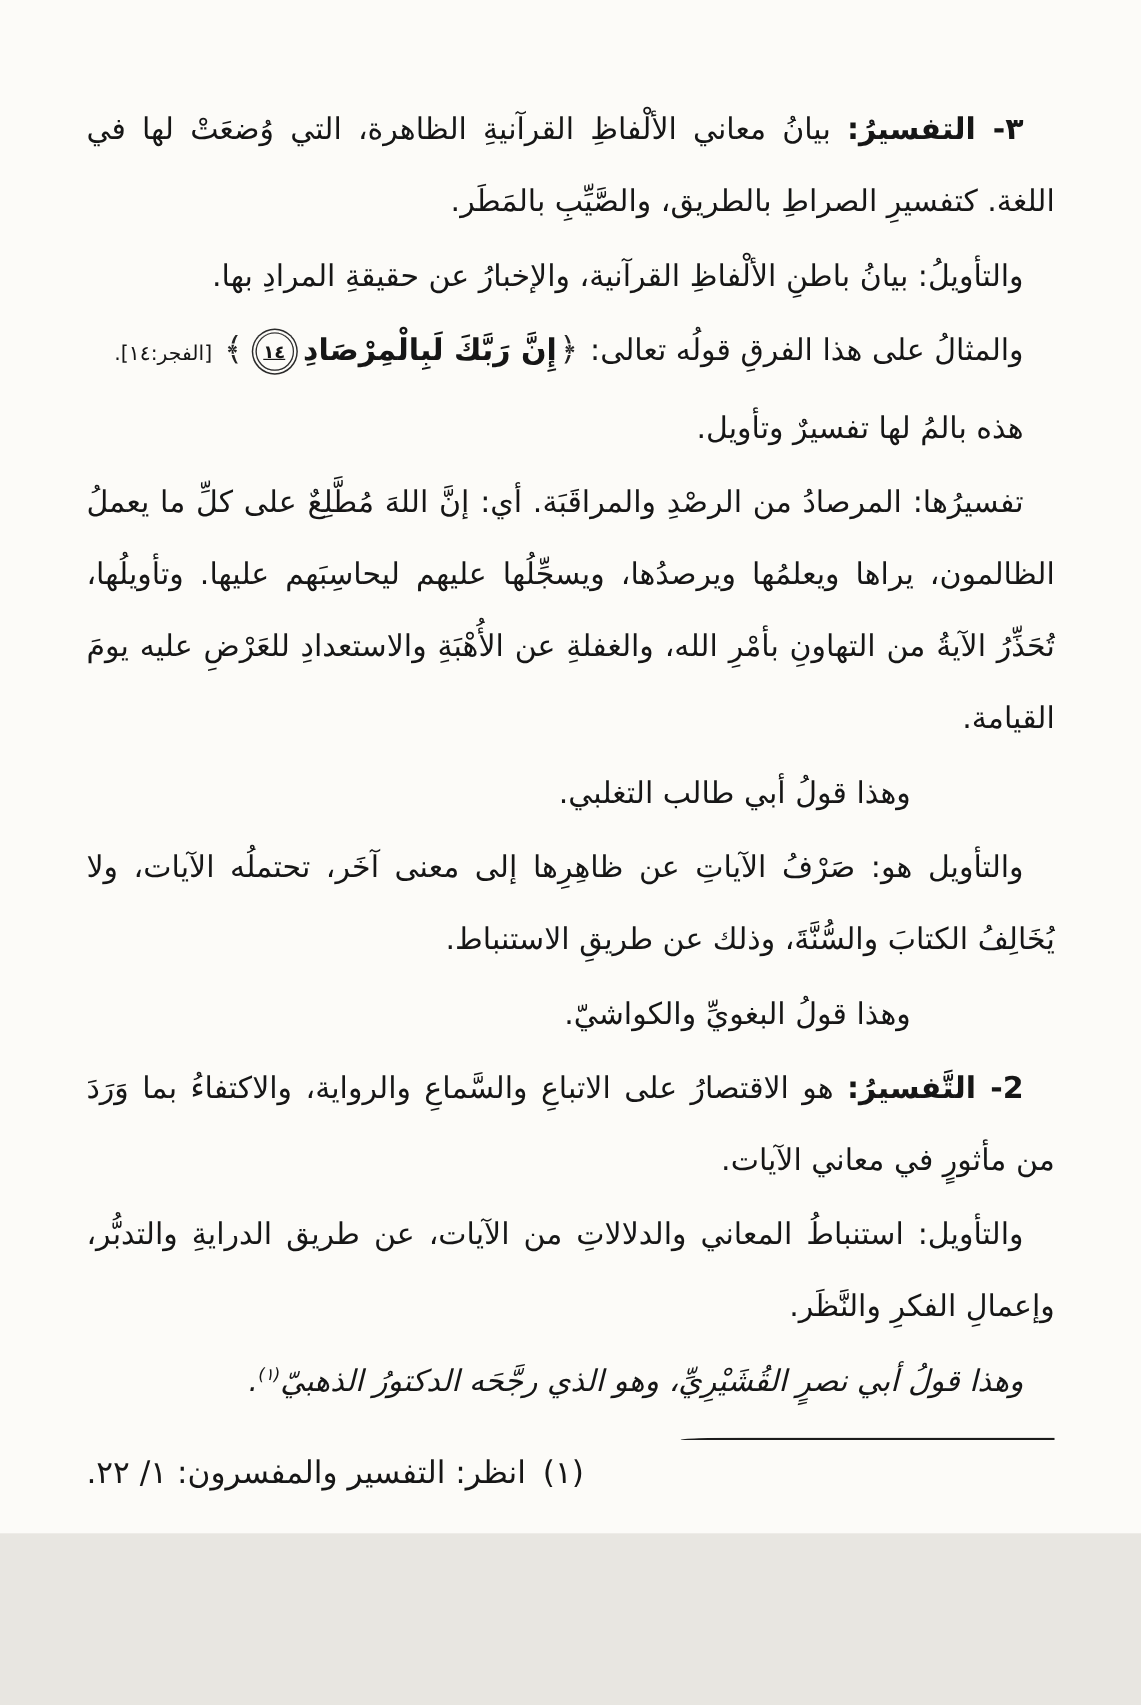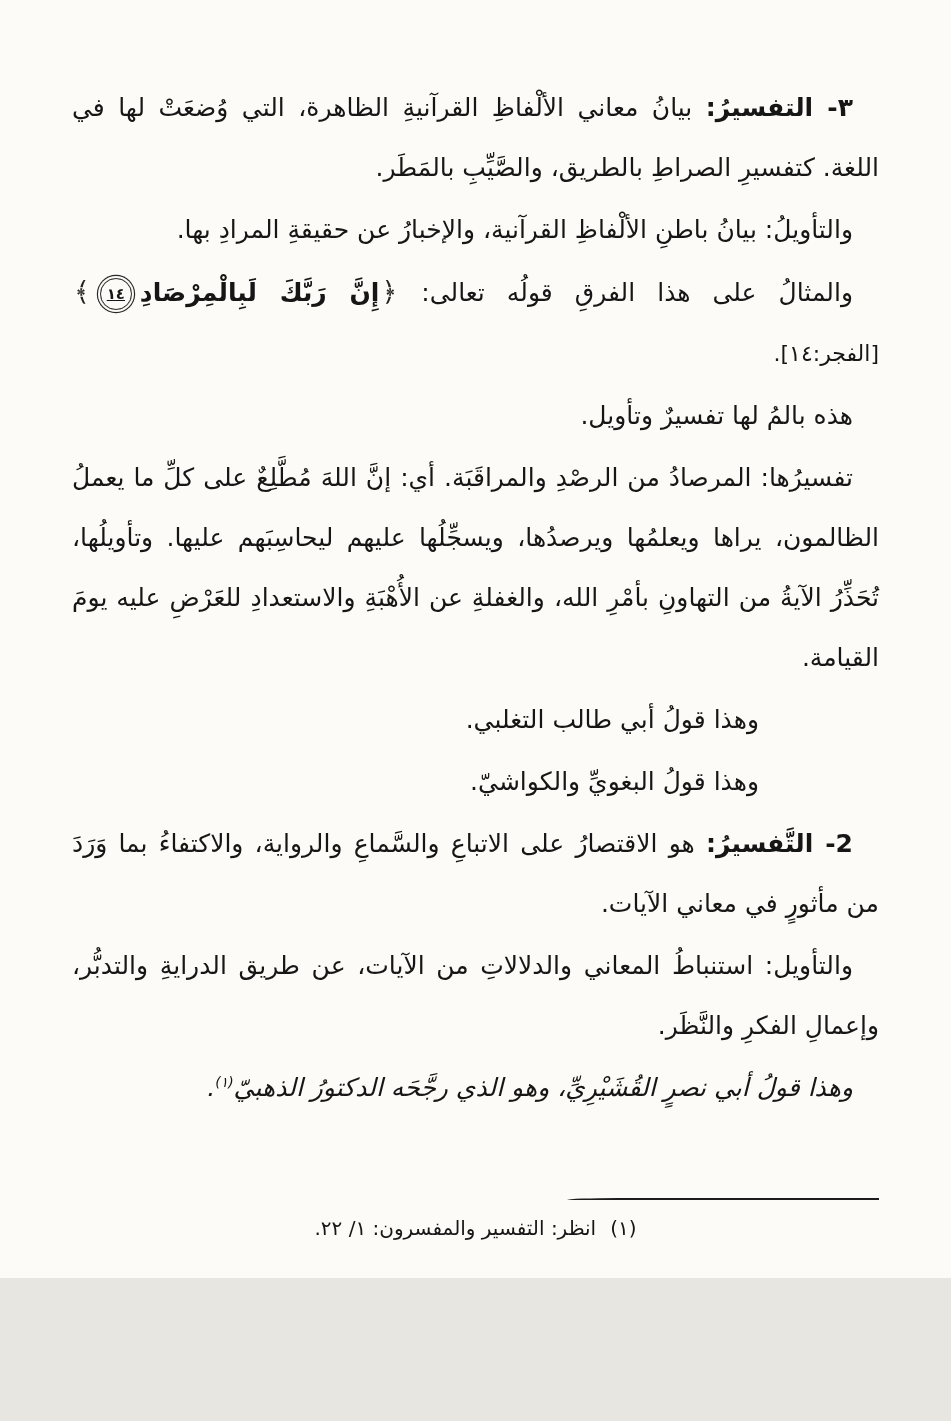--- a/index.html
+++ b/index.html
@@ -67,21 +67,21 @@
     box-shadow: 0 0 0 2px #fcfbf8, 0 0 0 3.2px #2a2a2a;
     font-size: 15px;
     font-weight: bold;
     line-height: 1;
     vertical-align: middle;
     margin: 0 8px;
     text-indent: 0;
     text-decoration: underline;
   }
   .citation {
-    font-size: 22px;
+    font-size: 17px;
     font-weight: normal;
   }
   sup.fn-ref {
     font-size: 14px;
     line-height: 0;
     vertical-align: super;
   }
   .footnote-area {
     position: absolute;
     top: 1198px;
@@ -91,23 +91,23 @@
   .footnote-rule {
     width: 312px;
     height: 0;
     border-top: 2px solid #1c1c1c;
     border-radius: 50% 0 0 0 / 6px 0 0 0;
     margin: 0 0 10px auto; 
     margin-right: 0;
   }
   .footnote-line {
     margin: 0;
-    font-size: 20px;
+    font-size: 26px;
     line-height: 36px;
-    text-align: center;
+    text-align: left;
   }
   .footnote-line .fn-marker {
     margin-left: 14px;
   }
   .page-number {
     position: absolute;
     top: 1272px;
     left: 0;
     right: 0;
     text-align: center;
@@ -134,20 +134,21 @@
       <span class="citation">[الفجر:١٤].</span>
     </p>
 
     <p class="para">هذه بالمُ لها تفسيرٌ وتأويل.</p>
 
     <p class="para">تفسيرُها: المرصادُ من الرصْدِ والمراقَبَة. أي: إنَّ اللهَ مُطَّلِعٌ على كلِّ ما يعملُ الظالمون، يراها ويعلمُها ويرصدُها، ويسجِّلُها عليهم ليحاسِبَهم عليها. وتأويلُها، تُحَذِّرُ الآيةُ من التهاونِ بأمْرِ الله، والغفلةِ عن الأُهْبَةِ والاستعدادِ للعَرْضِ عليه يومَ القيامة.</p>
 
     <p class="attribution">وهذا قولُ أبي طالب التغلبي.</p>
 
 
+    <p class="para">والتأويل هو: صَرْفُ الآياتِ عن ظاهِرِها إلى معنى آخَر، تحتملُه الآيات، ولا يُخَالِفُ الكتابَ والسُّنَّةَ، وذلك عن طريقِ الاستنباط.</p>
 
     <p class="attribution">وهذا قولُ البغويِّ والكواشيّ.</p>
 
     <p class="para">
       <b class="lead">2- التَّفسيرُ:</b>
       <span>هو الاقتصارُ على الاتباعِ والسَّماعِ والرواية، والاكتفاءُ بما وَرَدَ من مأثورٍ في معاني الآيات.</span>
     </p>
 
     <p class="para">والتأويل: استنباطُ المعاني والدلالاتِ من الآيات، عن طريق الدرايةِ والتدبُّر، وإعمالِ الفكرِ والنَّظَر.</p>
 

